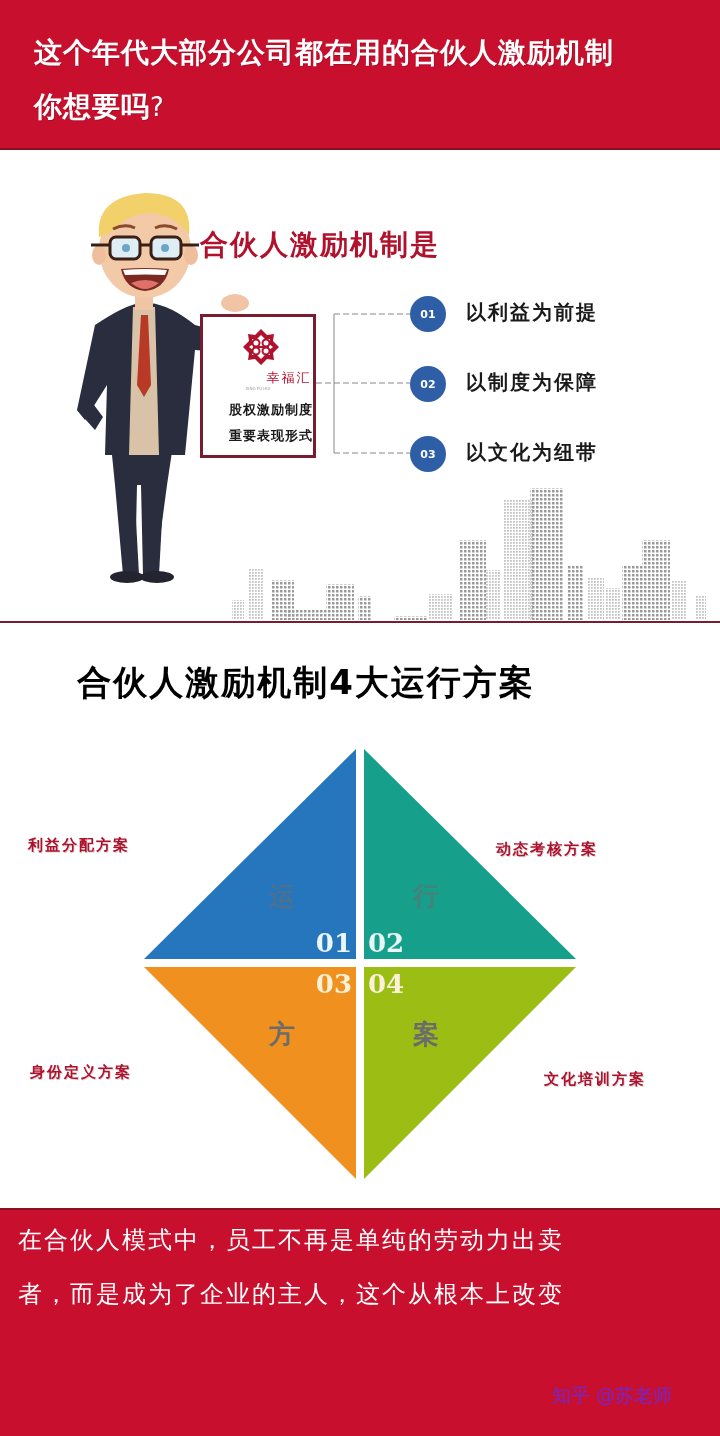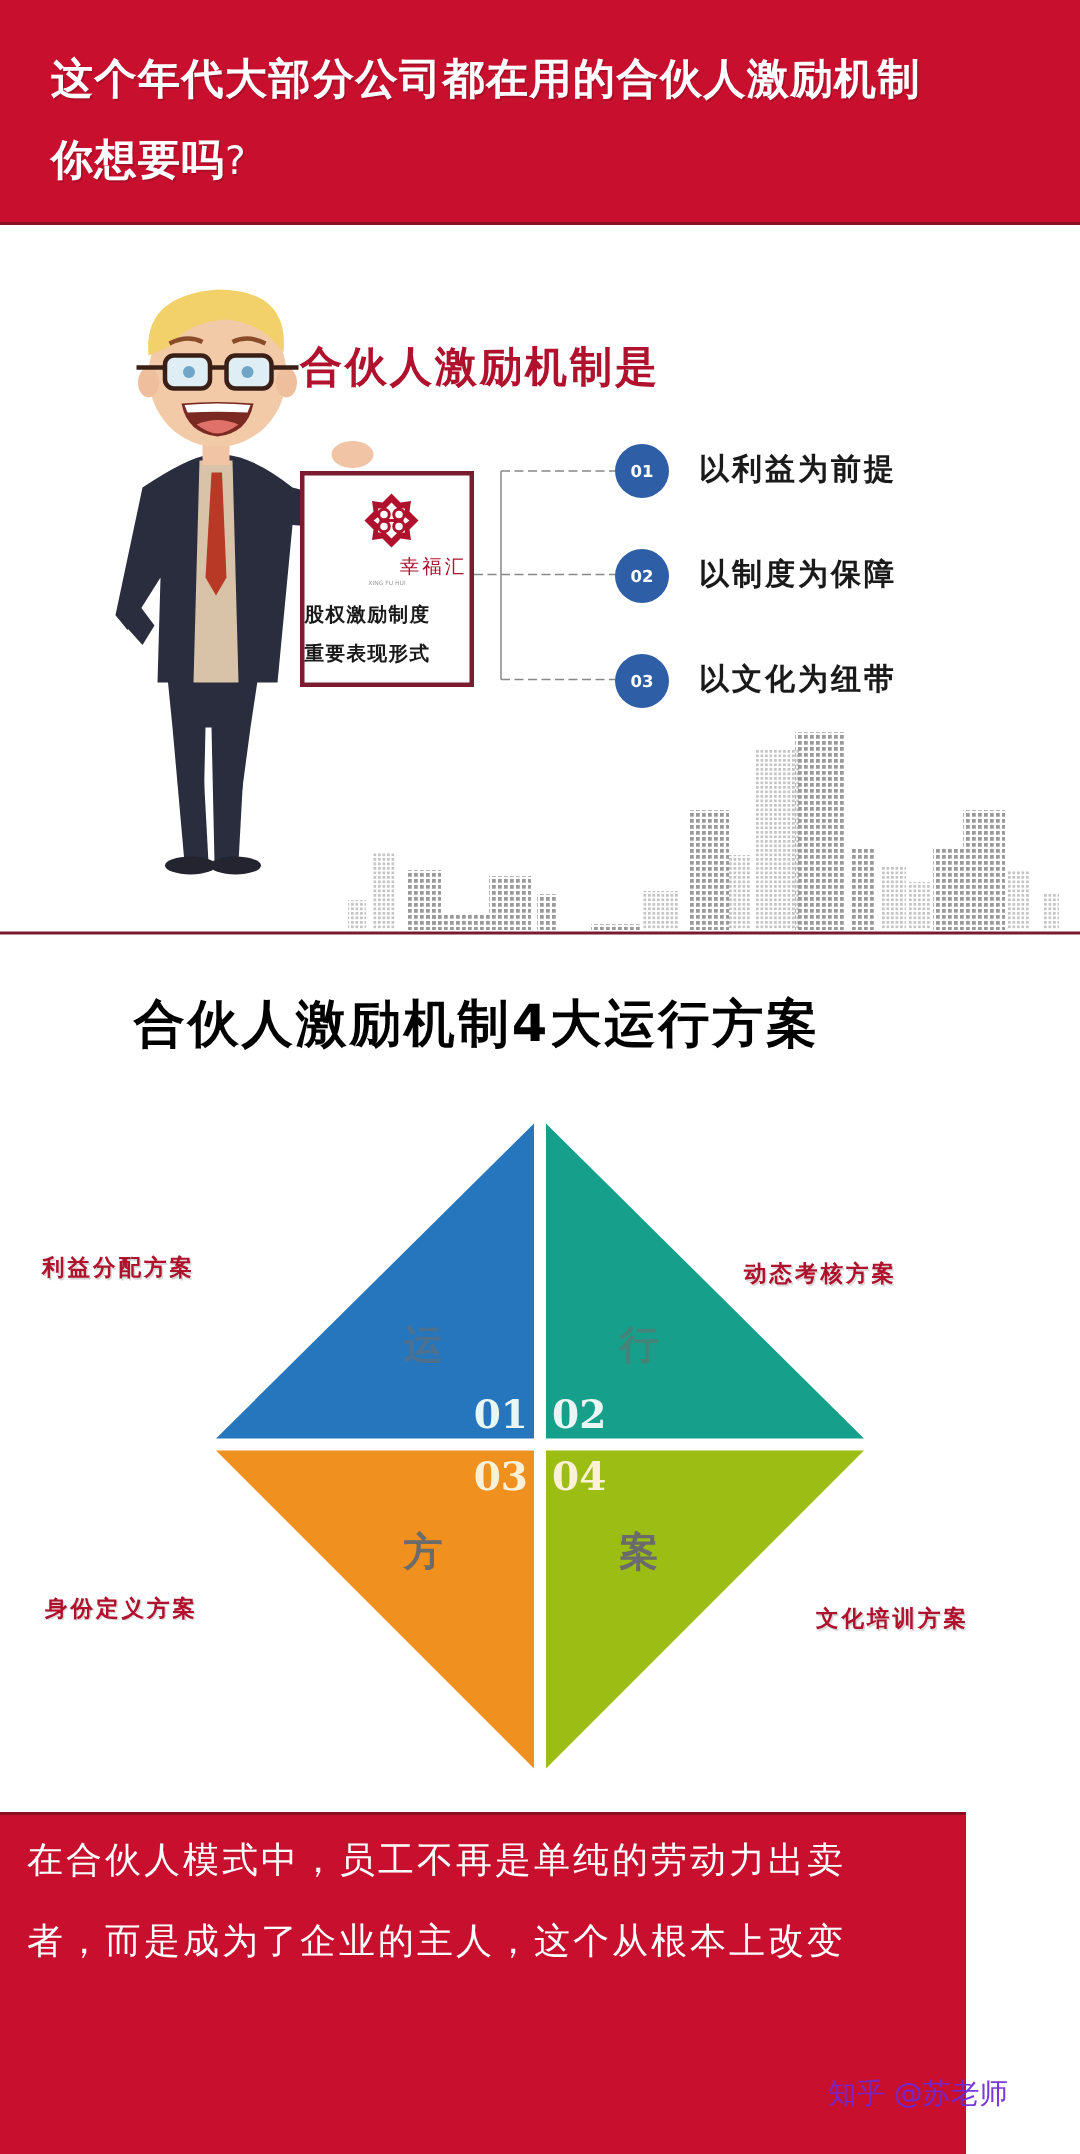--- a/index.html
+++ b/index.html
@@ -33,21 +33,21 @@
     position: absolute; left: 200px; top: 314px; width: 116px; height: 144px;
     border: 3px solid #7a1c2f; background: #fff;
   }
   .board-logo { position: absolute; left: 38px; top: 10px; width: 40px; height: 40px; }
   .board-brand {
     position: absolute; left: 0; top: 52px; width: 100%; text-align: center;
     font-size: 13px; color: #b0112c; letter-spacing: 2px; margin-left: 31px;
   }
   .board-sub { position: absolute; left: 0; top: 69px; width: 100%; text-align: center; font-size: 4px; color: #999; }
   .board-line {
-    position: absolute; left: 0; width: 100%; text-align: left; font-size: 13px;
+    position: absolute; left: 0; width: 100%; text-align: right; font-size: 13px;
     font-weight: bold; color: #1a1a1a; letter-spacing: 1px;
   }
   .board-line.b1 { top: 84px; }
   .board-line.b2 { top: 110px; }
 
   .connector { position: absolute; }
 
   .point { position: absolute; left: 410px; height: 36px; }
   .point-badge {
     position: absolute; left: 0; top: 0; width: 36px; height: 36px; border-radius: 50%;
@@ -57,33 +57,33 @@
   .point-text {
     position: absolute; left: 56px; top: 3px; font-size: 20px; font-weight: bold; color: #1a1a1a;
     letter-spacing: 2px; white-space: nowrap;
   }
 
   .skyline { position: absolute; left: 0; top: 470px; width: 720px; height: 152px; }
 
   .divider { position: absolute; left: 0; top: 621px; width: 720px; height: 2px; background: #7a1c2f; }
 
   .section-title {
-    position: absolute; left: 12px; top: 660px; width: 612px; text-align: center;
+    position: absolute; left: 0; top: 660px; width: 612px; text-align: center;
     font-size: 34px; font-weight: bold; color: #000; letter-spacing: 2px;
   }
 
   .diamond { position: absolute; left: 140px; top: 745px; width: 440px; height: 440px; }
 
   .scheme-label {
     position: absolute; font-size: 15px; font-weight: bold; color: #b0112c;
     letter-spacing: 2px; white-space: nowrap; text-shadow: 1px 1px 0 rgba(0,0,0,0.15);
   }
 
   .footer {
-    position: absolute; left: 0; top: 1208px; width: 644px; height: 228px;
+    position: absolute; left: 0; top: 1208px; width: 720px; height: 228px;
     background: #c8102e; border-top: 2px solid #8a0f23;
   }
   .footer-line {
     position: absolute; left: 18px; color: #fff; font-size: 24px; letter-spacing: 2px;
     white-space: nowrap;
   }
   .footer-line.f1 { top: 14px; }
   .footer-line.f2 { top: 68px; }
   .footer-line.f3 { top: 122px; }
   .footer-line.f4 { top: 176px; }

